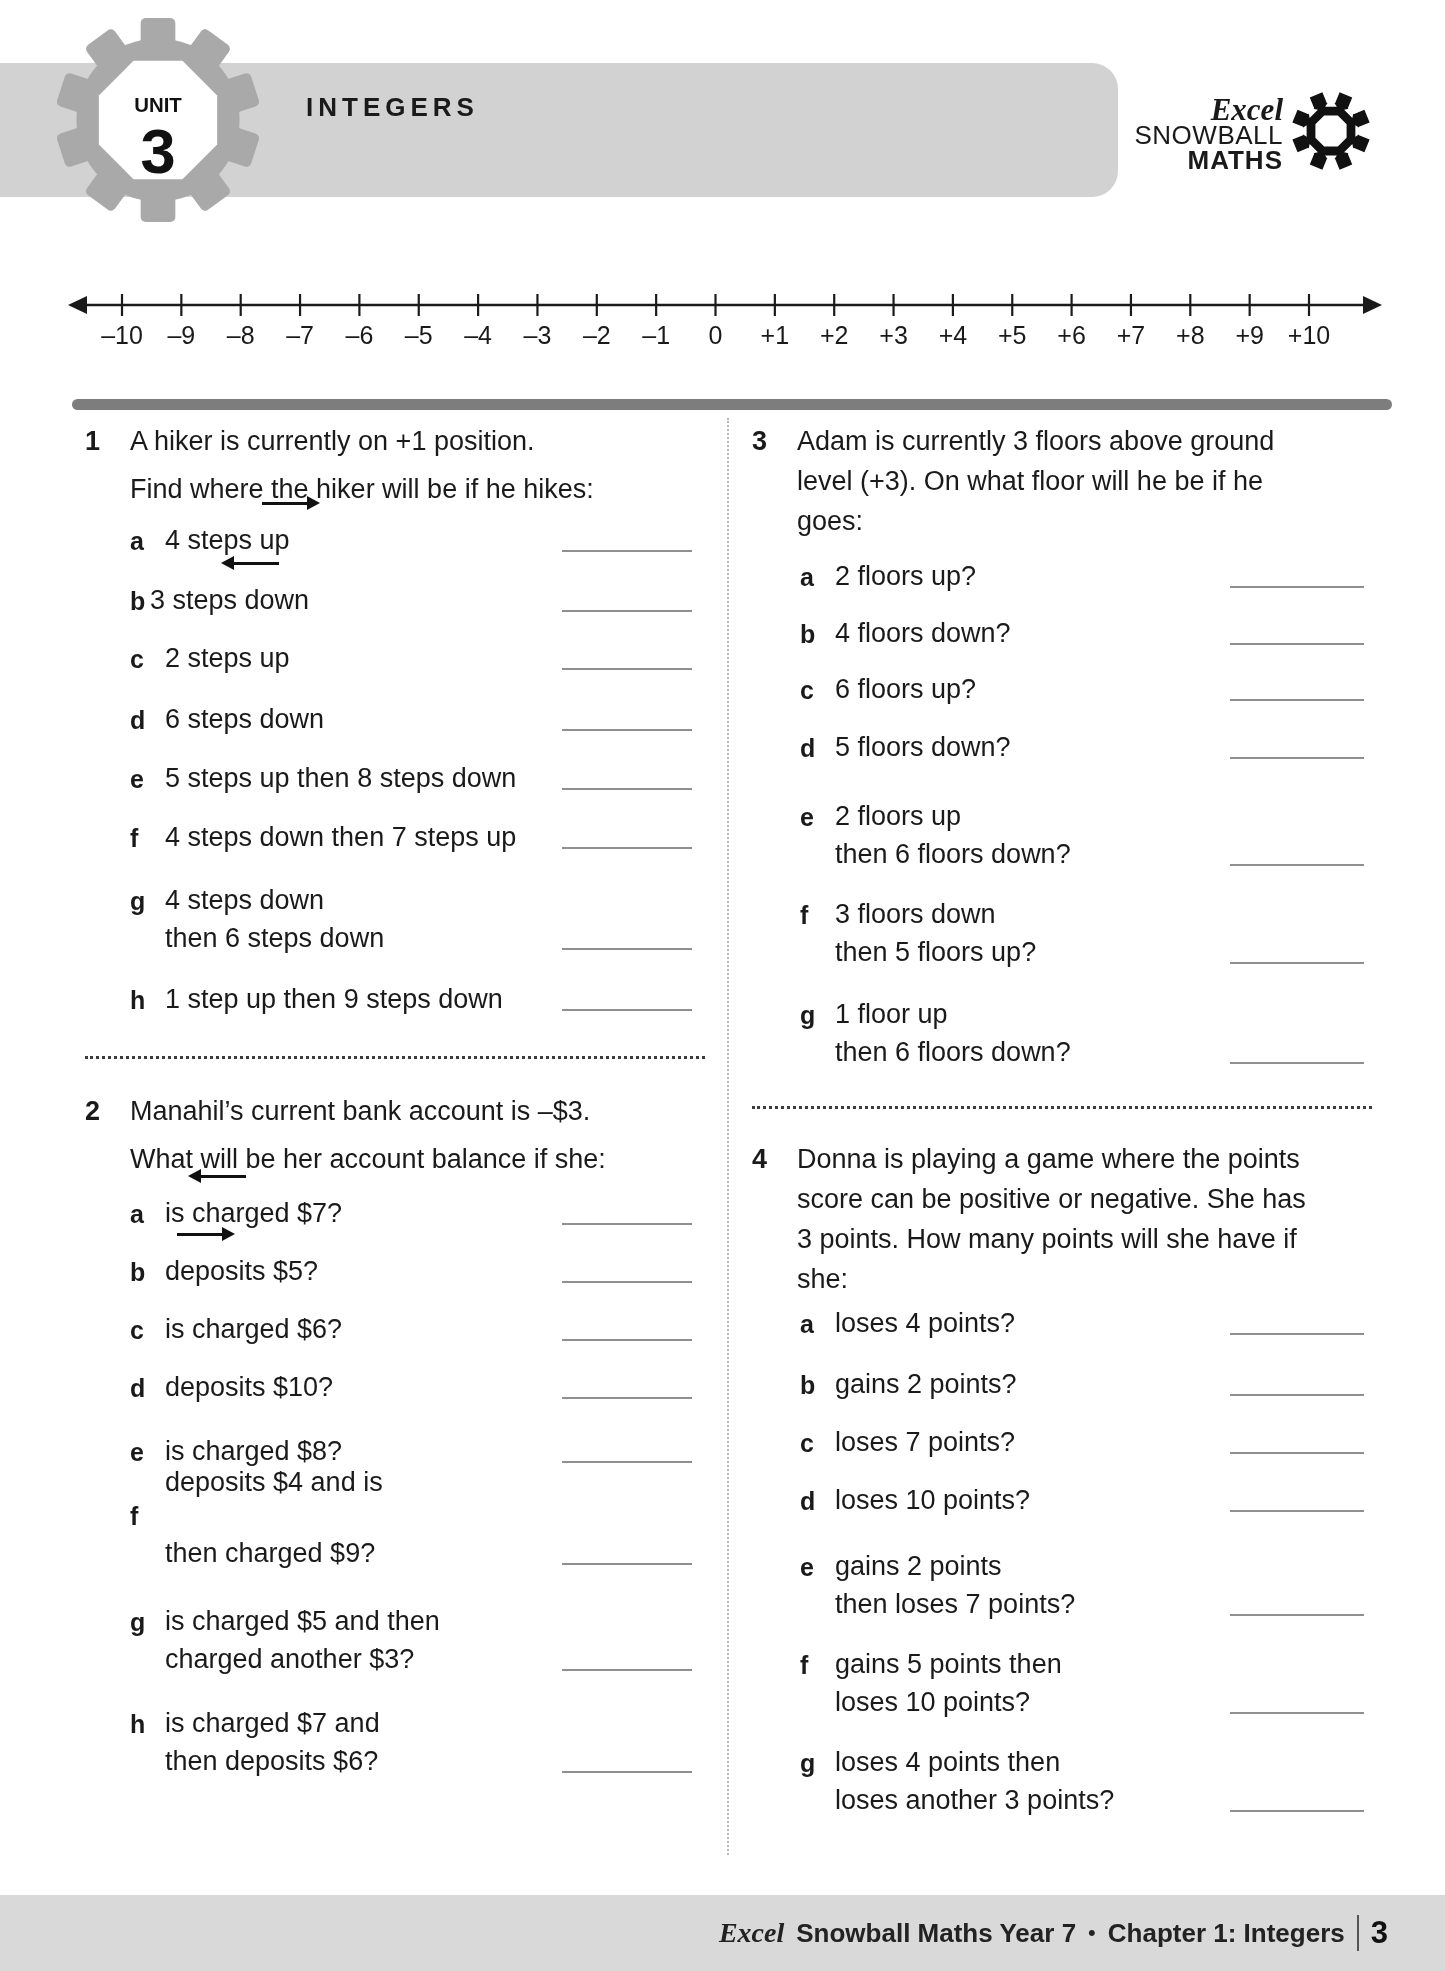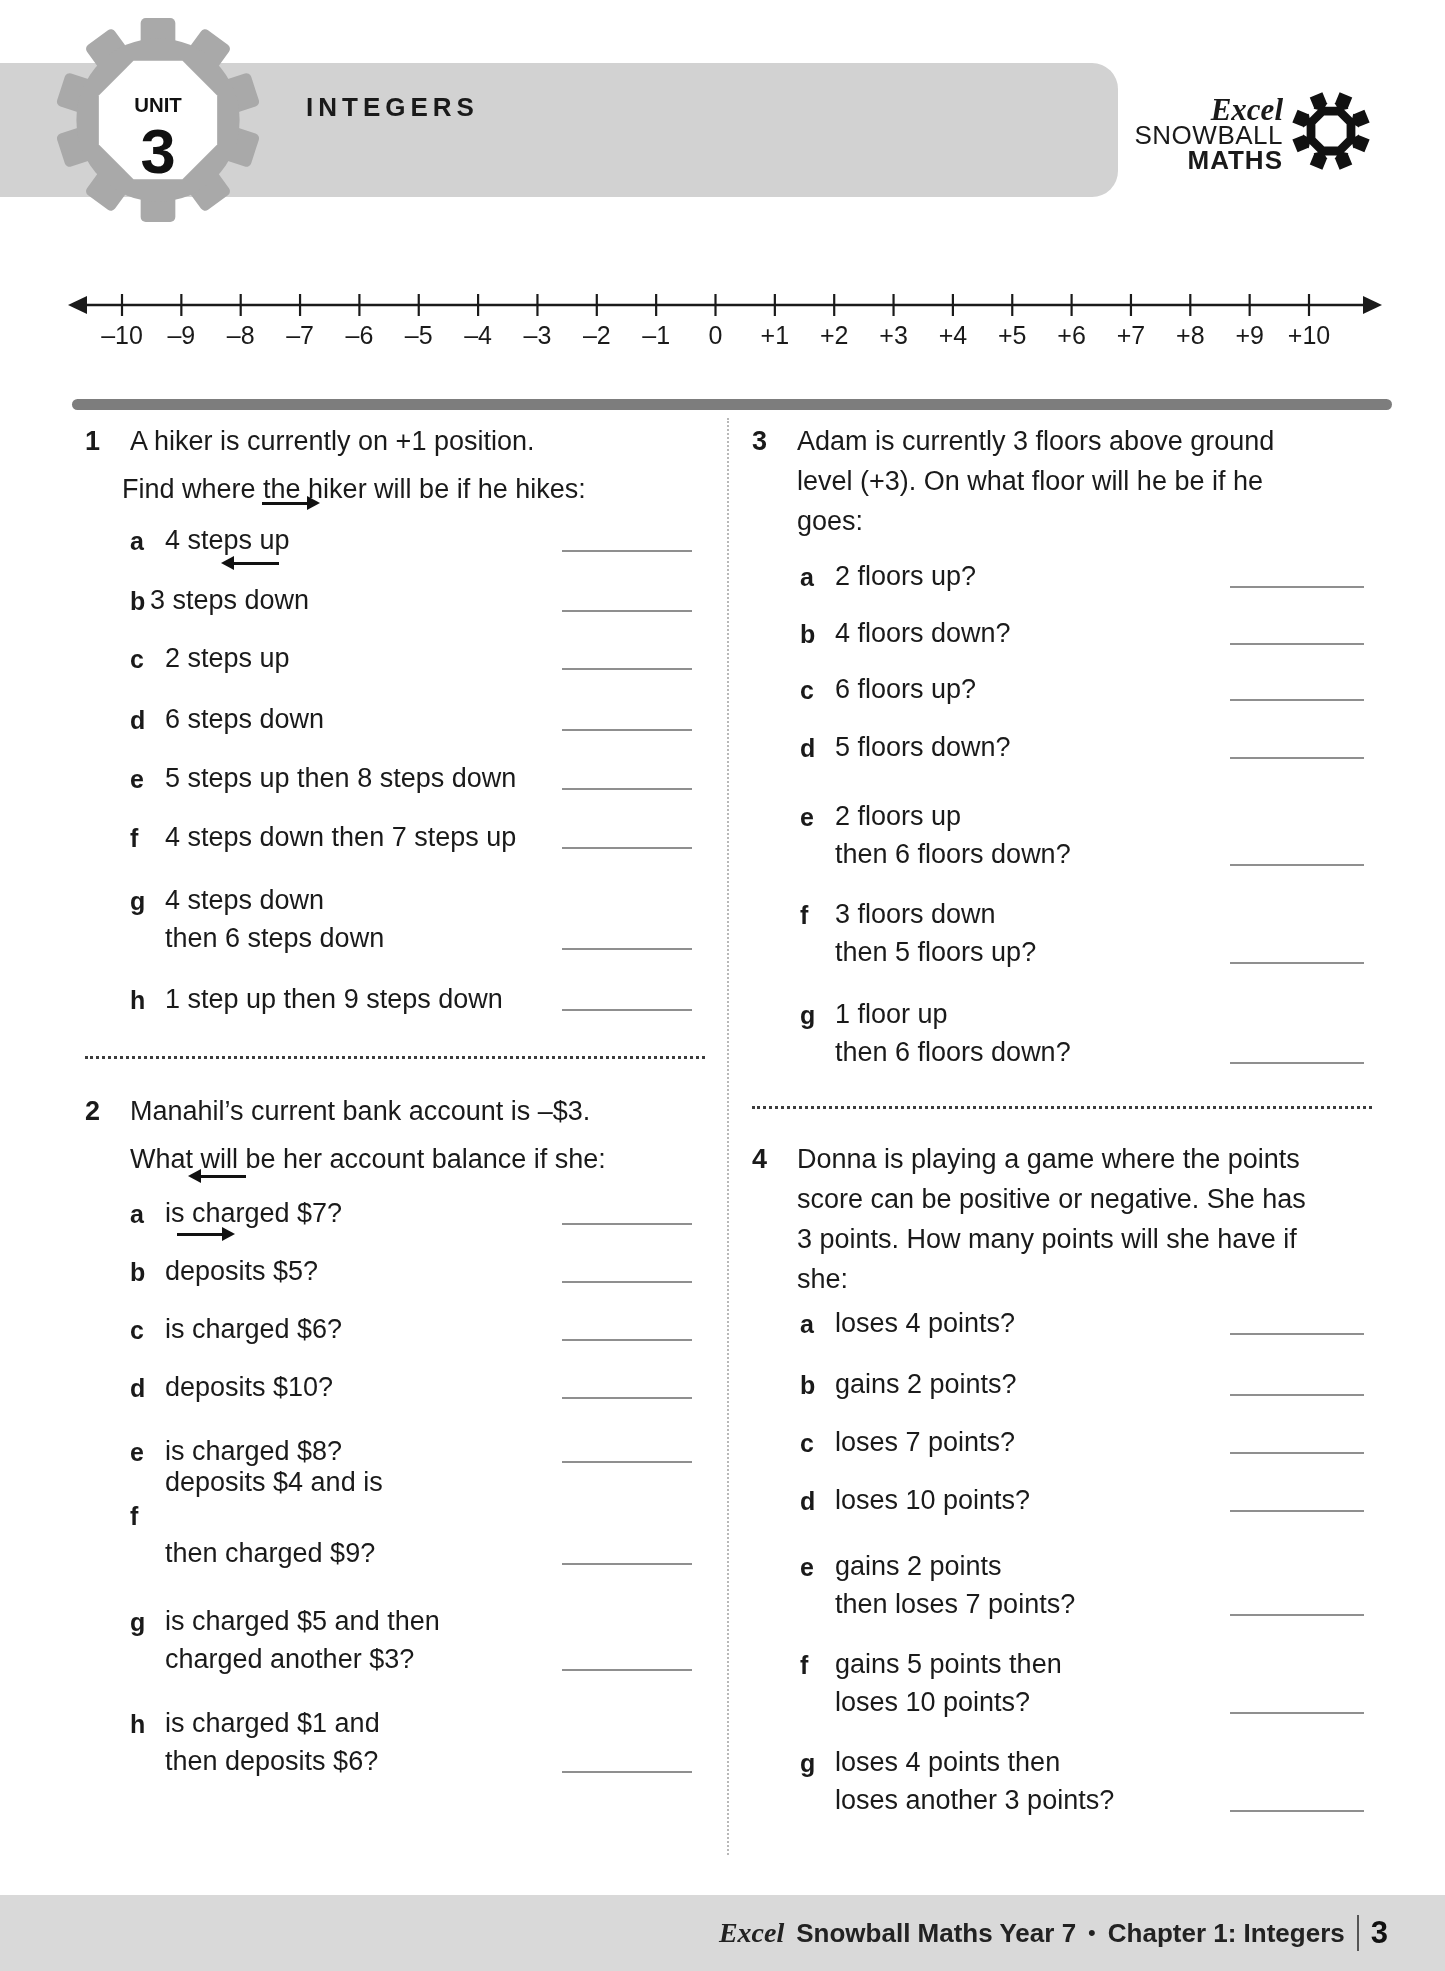--- a/index.html
+++ b/index.html
@@ -149,21 +149,21 @@
       <line x1="1249" x2="1249" y1="22" y2="44" stroke="#1a1a1a" stroke-width="2.2"></line>
       <text x="1249" y="72" text-anchor="middle" font-size="25" fill="#1a1a1a">+10</text>
     </svg>
 
   <div class="thickrule"></div>
   <div class="vdiv"></div>
 
   <section>
     <div class="t qn" style="left:85px;top:425px">1</div>
     <div class="t" style="left:130px;top:425px">A hiker is currently on +1 position.</div>
-    <div class="t" style="left:122px;top:473px">Find where the hiker will be if he hikes:</div>
+    <div class="t" style="left:130px;top:473px">Find where the hiker will be if he hikes:</div>
 
     <div class="t ltr" style="left:130px;top:526px">a</div>
     <div class="t" style="left:165px;top:524px"><span>4 steps </span><span class="aw"><i class="harrow right" style="left:2px"></i><span>up</span></span><span></span></div>
     <div class="ans" style="left:562px;top:550px"></div>
 
     <div class="t ltr" style="left:130px;top:586px">b</div>
     <div class="t" style="left:150px;top:584px"><span>3 steps </span><span class="aw"><i class="harrow left" style="left:-12px"></i><span>down</span></span><span></span></div>
     <div class="ans" style="left:562px;top:610px"></div>
 
     <div class="t ltr" style="left:130px;top:644px">c</div>
@@ -223,21 +223,21 @@
     <div class="t" style="left:165px;top:1466px">deposits $4 and is</div>
     <div class="t" style="left:165px;top:1537px">then charged $9?</div>
     <div class="ans" style="left:562px;top:1563px"></div>
 
     <div class="t ltr" style="left:130px;top:1607px">g</div>
     <div class="t" style="left:165px;top:1605px">is charged $5 and then</div>
     <div class="t" style="left:165px;top:1643px">charged another $3?</div>
     <div class="ans" style="left:562px;top:1669px"></div>
 
     <div class="t ltr" style="left:130px;top:1709px">h</div>
-    <div class="t" style="left:165px;top:1707px">is charged $1 and</div>
+    <div class="t" style="left:165px;top:1707px">is charged $7 and</div>
     <div class="t" style="left:165px;top:1745px">then deposits $6?</div>
     <div class="ans" style="left:562px;top:1771px"></div>
   </section>
 
   <section>
     <div class="t qn" style="left:752px;top:425px">3</div>
     <div class="t" style="left:797px;top:425px">Adam is currently 3 floors above ground</div>
     <div class="t" style="left:797px;top:465px">level (+3). On what floor will he be if he</div>
     <div class="t" style="left:797px;top:505px">goes:</div>
 

